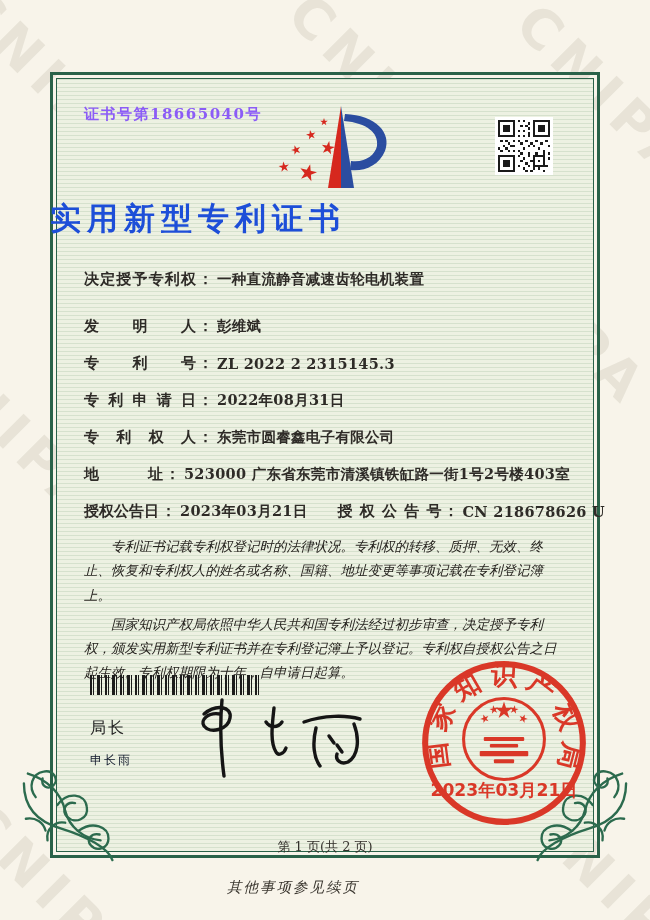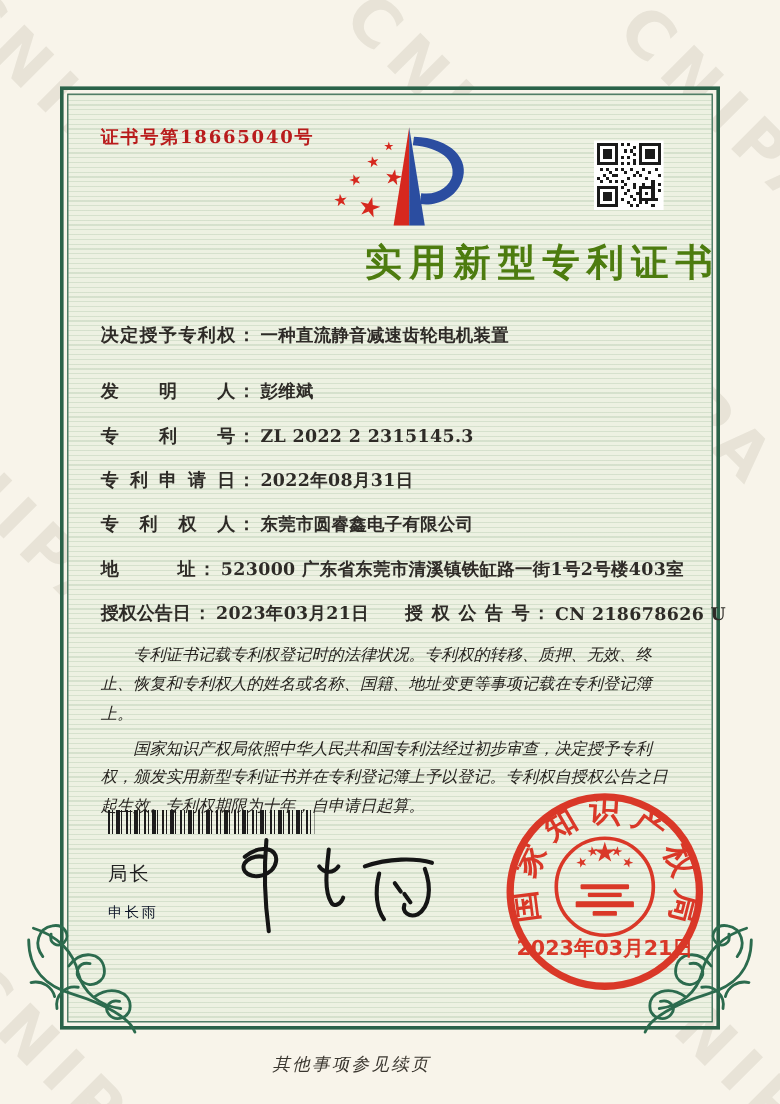--- a/index.html
+++ b/index.html
@@ -17,37 +17,37 @@
   .frame-inner { position:absolute; left:3px; top:3px; right:3px; bottom:3px;
            border:1px solid #2a6249; background-color:#edf1e2;
            background-image:repeating-linear-gradient(180deg, rgba(120,160,120,0.20) 0px,
              rgba(120,160,120,0.20) 1px, transparent 1px, transparent 4px); }
 
   .ornament { position:absolute; width:118px; height:118px; }
   .orn-bl { left:18px; top:746px; }
   .orn-br { left:514px; top:746px; transform:scaleX(-1); }
 
   .cert-no { position:absolute; left:84px; top:105px; font-size:15px; font-weight:600;
-             letter-spacing:1.5px; color:#b91c1c; }
+             letter-spacing:1.5px; color:#8b5cf6; }
 
   .logo { position:absolute; left:272px; top:100px; width:128px; height:96px; }
   .qr   { position:absolute; left:495px; top:117px; width:58px; height:58px; }
 
-  .title { position:absolute; left:50px; top:198px; width:550px; text-align:right;
-           font-size:31px; font-weight:700; letter-spacing:6px; color:#4d7c0f; }
+  .title { position:absolute; left:50px; top:198px; width:550px; text-align:left;
+           font-size:31px; font-weight:700; letter-spacing:6px; color:#1d4ed8; }
 
   .fields { position:absolute; left:84px; top:261px; width:486px; }
   .field-row { height:37px; display:flex; align-items:center; font-size:15px;
                font-weight:600; color:#2e2b27; white-space:nowrap; }
   .field-row.first { margin-bottom:10px; }
   .flabel { display:inline-block; width:112px; text-align:justify; text-align-last:justify; }
   .flabel2 { display:inline-block; width:104px; text-align:justify; text-align-last:justify; }
   .fcolon { margin:0 4px 0 2px; }
   .fvalue { font-size:14.5px; letter-spacing:0.3px; }
-  .pair2 { display:flex; align-items:flex-end; margin-left:30px; }
+  .pair2 { display:flex; align-items:center; margin-left:30px; }
 
   .paras { position:absolute; left:84px; top:534px; width:484px; color:#26231f; }
   .kai { font-family:"DejaVu Serif", serif; font-style:italic; }
   .para { font-size:13.5px; line-height:1.8; text-indent:2em; font-weight:500; }
   .para + .para { margin-top:5px; }
 
   .barcode { position:absolute; left:90px; top:675px; width:172px; height:20px;
     background:repeating-linear-gradient(90deg,#1c1c1c 0 2px,transparent 2px 3px,
       #1c1c1c 3px 4px,transparent 4px 7px,#1c1c1c 7px 10px,transparent 10px 11px,
       #1c1c1c 11px 12px,transparent 12px 15px); }
@@ -229,15 +229,16 @@
       <use href="#star" transform="translate(100,57) scale(4.5) rotate(10)"></use>
       <use href="#star" transform="translate(109,66) scale(4.5) rotate(20)"></use>
       <rect x="70" y="84" width="40" height="4" rx="1"></rect>
       <rect x="76" y="91" width="28" height="3.5" rx="1"></rect>
       <rect x="66" y="98" width="48" height="5" rx="1"></rect>
       <rect x="80" y="106" width="20" height="4" rx="1"></rect>
     </g>
     <text x="90" y="142" text-anchor="middle" font-size="17" font-weight="700" fill="#d92b1b" font-family="DejaVu Sans, sans-serif">2023年03月21日</text>
   </svg>
 
+  <div class="page-indicator">第 1 页(共 2 页)</div>
   <div class="continuation kai">其他事项参见续页</div>
 
 </div>
 
 </body></html>

